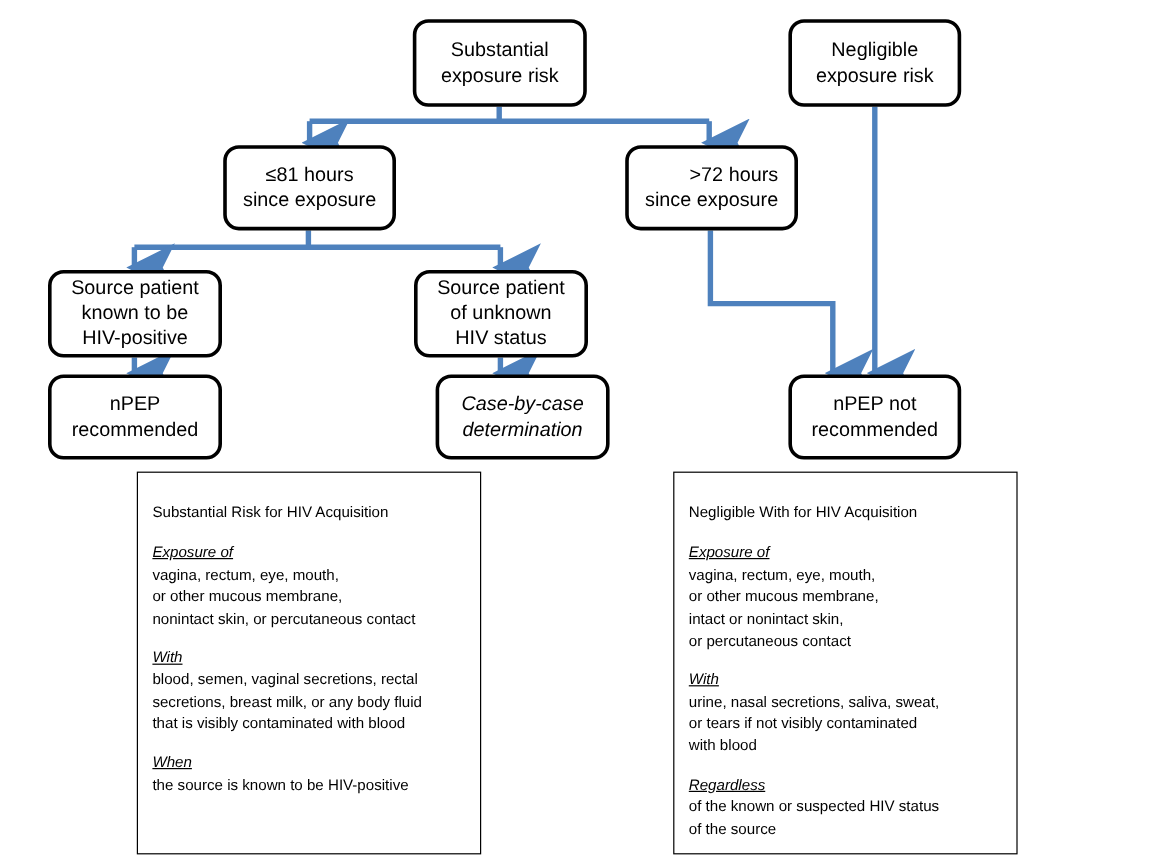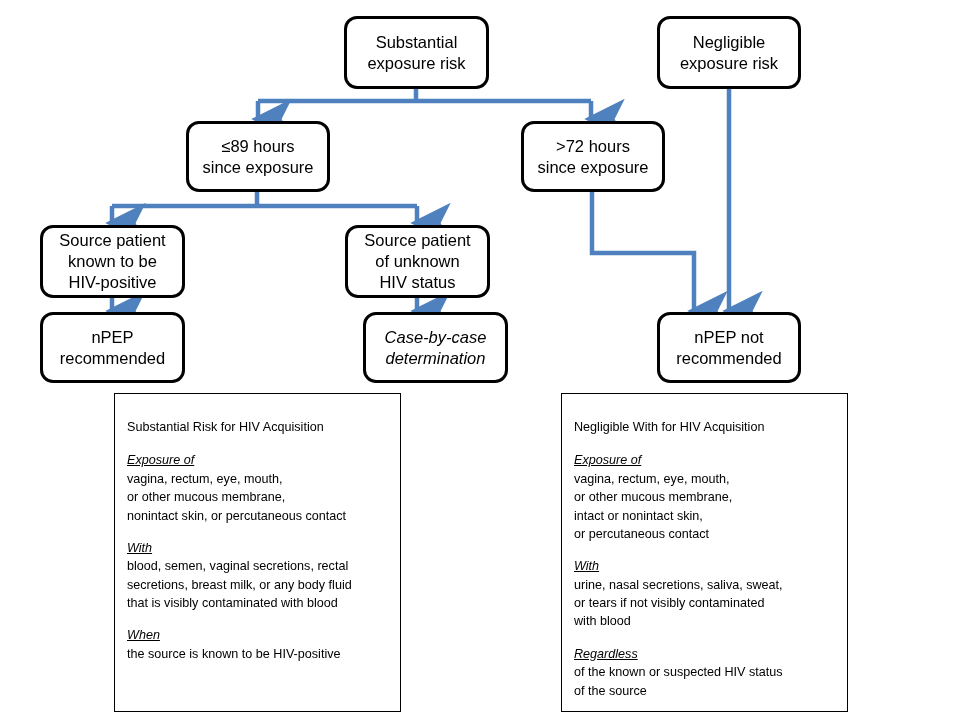--- a/index.html
+++ b/index.html
@@ -118,25 +118,25 @@
     <span class="label">Substantial
 exposure risk</span>
   </div>
 
   <div class="node" style="left:657px; top:16px; width:144px; height:73px;">
     <span class="label">Negligible
 exposure risk</span>
   </div>
 
   <div class="node" style="left:186px; top:121px; width:144px; height:71px;">
-    <span class="label">≤89 hours
+    <span class="label">≤81 hours
 since exposure</span>
   </div>
 
-  <div class="node" style="left:521px; top:121px; width:144px; height:71px;">
+  <div class="node" style="left:521px; top:121px; width:144px; height:71px;text-align:right;">
     <span class="label">&gt;72 hours
 since exposure</span>
   </div>
 
   <div class="node" style="left:40px; top:225px; width:145px; height:73px;">
     <span class="label">Source patient
 known to be
 HIV-positive</span>
   </div>
 

